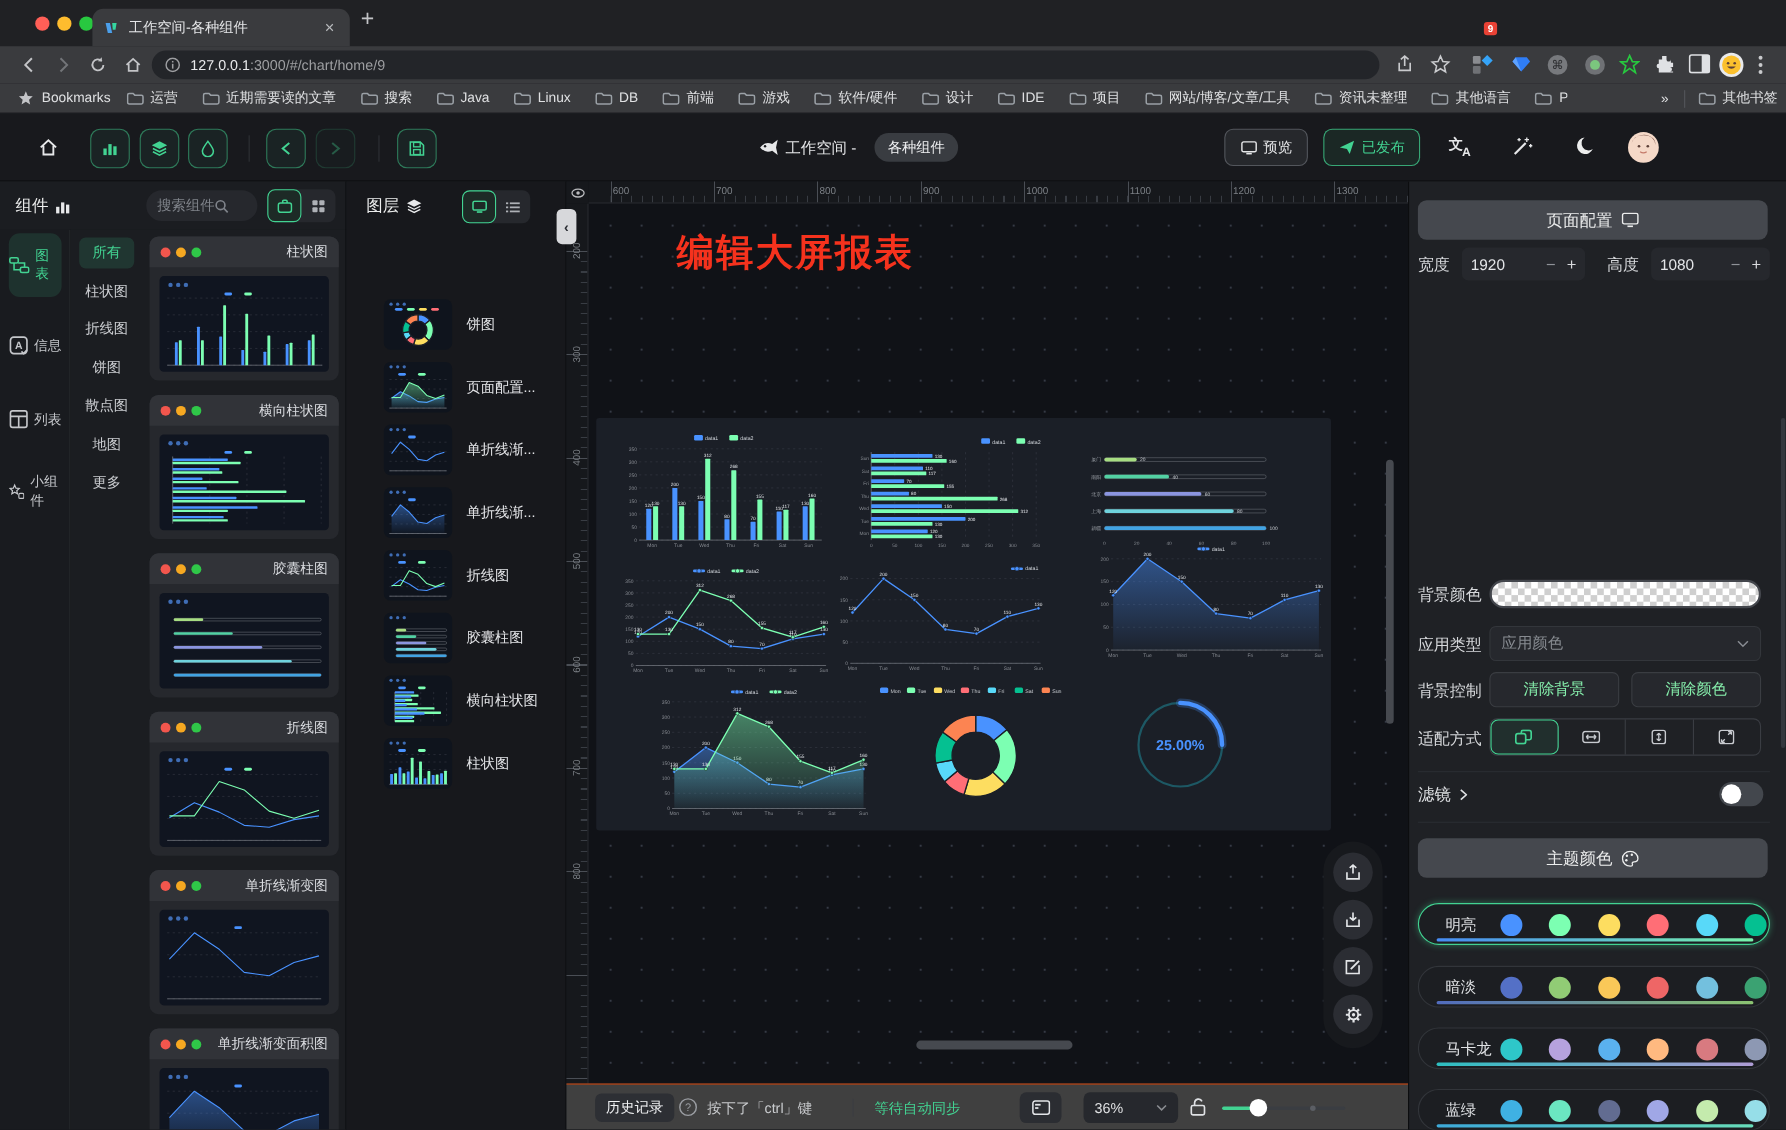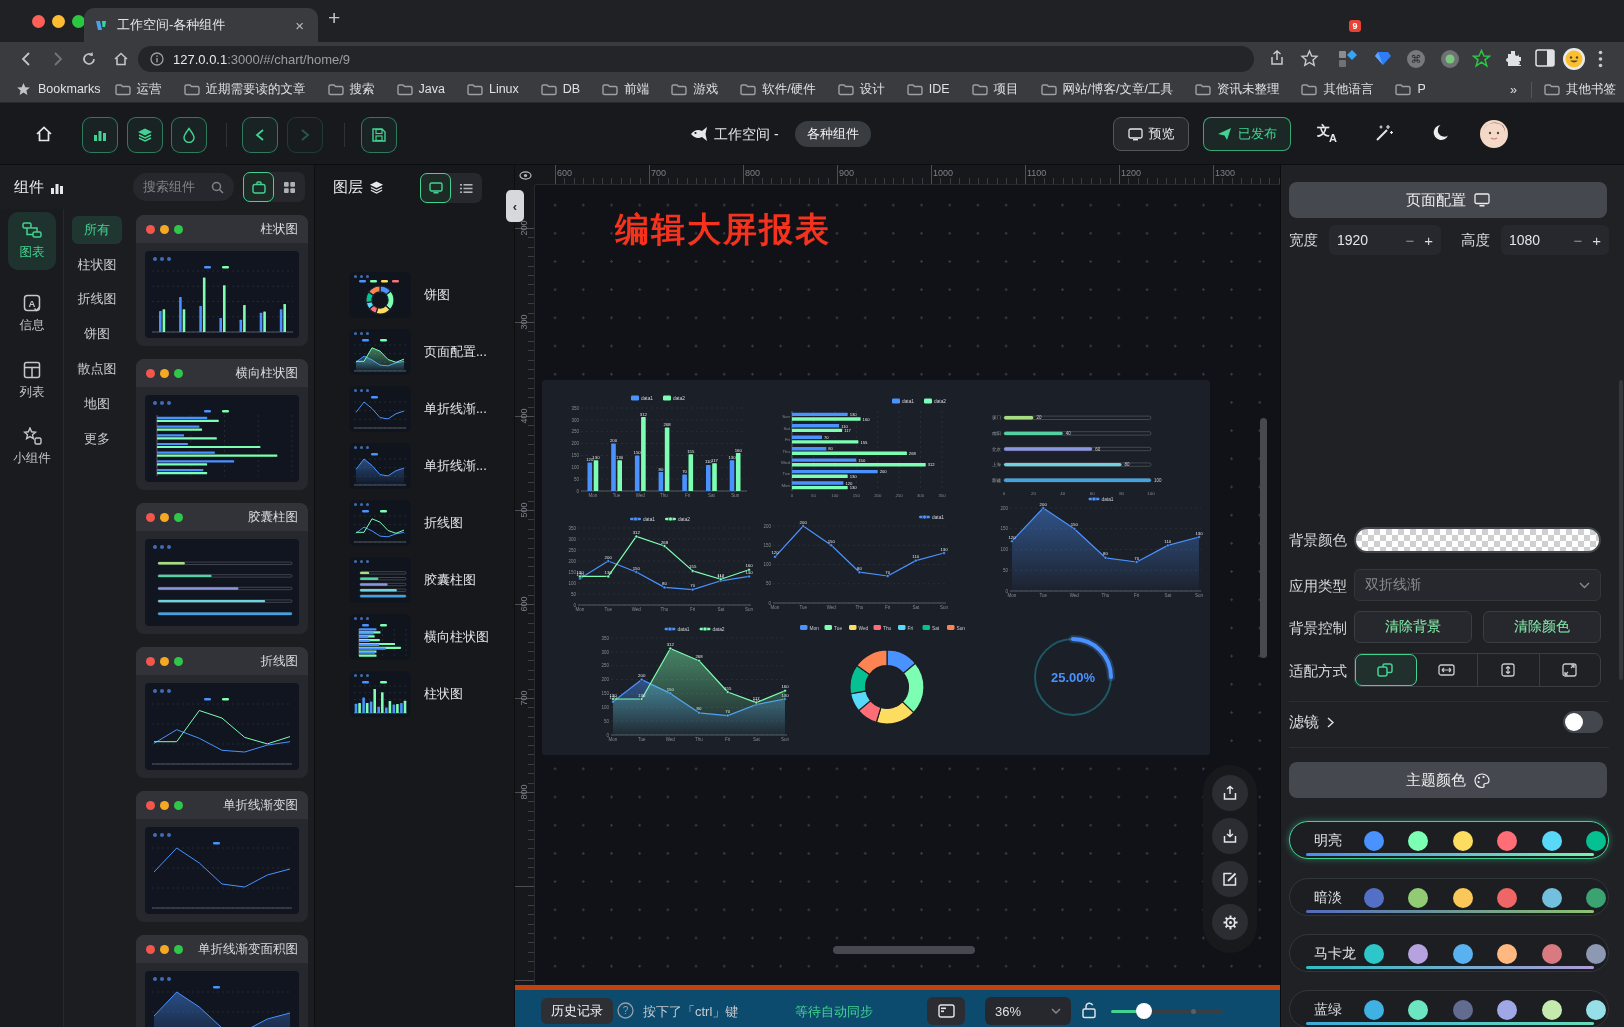--- a/index.html
+++ b/index.html
@@ -29,27 +29,27 @@
 #apptoolbar{position:absolute;left:0;top:103px;width:1624px;height:62px;background:#18191d;border-bottom:1px solid #0d0e10}
 .tbtn{position:absolute;top:117px;width:36px;height:36px;border:1px solid rgba(66,211,146,.5);border-radius:9px;background:rgba(66,211,146,.06);display:flex;align-items:center;justify-content:center}
 .tsep{position:absolute;top:123px;width:1px;height:24px;background:#2e3136}
 #wstitle{position:absolute;left:714px;top:126px;font-size:14px;color:#e3e4e6}
 #wspill{position:absolute;left:795px;top:121px;height:26px;padding:0 12px;background:#393c41;border-radius:13px;font-size:13px;color:#f0f1f3;display:flex;align-items:center}
 #previewbtn{position:absolute;left:1113px;top:117px;width:76px;height:34px;border:1px solid #53565c;background:#26282c;border-radius:8px;display:flex;align-items:center;justify-content:center;gap:6px;font-size:13px;color:#e6e7e9}
 #publishbtn{position:absolute;left:1203px;top:117px;width:88px;height:34px;border:1px solid rgba(66,211,146,.75);background:rgba(66,211,146,.08);border-radius:8px;display:flex;align-items:center;justify-content:center;gap:6px;font-size:13px;color:#42d392}
 
 #leftheader{position:absolute;left:0;top:165px;width:315px;height:44px;background:#1b1d21;border-right:1px solid #0d0e10}
 #pnltitle{position:absolute;left:14px;top:13px;font-size:15px;color:#eceded;display:flex;gap:6px;align-items:center}
-#searchpill{position:absolute;left:133px;top:8px;width:101px;height:28px;background:#26282d;border-radius:14px;display:flex;align-items:center;padding:0 10px;justify-content:space-between}
+#searchpill{position:absolute;left:133px;top:8px;width:101px;height:28px;background:#26282d;border-radius:14px;display:flex;align-items:center;padding:0 10px;justify-content:flex-start}
 #searchpill span{font-size:13px;color:#7f838a}
 .tgroup{position:absolute;display:flex;background:#26282d;border-radius:7px}
 .tcell{width:31px;height:30px;display:flex;align-items:center;justify-content:center}
 .tcell.on{border:1px solid #42d392;border-radius:7px;background:#1d2a26}
 #rail{position:absolute;left:0;top:209px;width:64px;height:818px;background:#191b1f;border-right:1px solid #26282c}
-.railitem{position:absolute;left:8px;width:48px;height:58px;display:flex;flex-direction:column;align-items:center;justify-content:center;gap:5px;border-radius:10px;color:#c5c7cb;font-size:12.5px}
+.railitem{position:absolute;left:8px;width:48px;height:58px;display:flex;flex-direction:row;align-items:center;justify-content:center;gap:5px;border-radius:10px;color:#c5c7cb;font-size:12.5px}
 .railitem.active{background:rgba(66,211,146,.13);color:#42d392}
 #cats{position:absolute;left:64px;top:209px;width:66px;height:818px;background:#1b1d21}
 .catitem{position:absolute;width:66px;text-align:center;font-size:13px;color:#cbcdd1}
 .catpill{position:absolute;left:8px;top:7px;width:50px;height:28px;background:rgba(66,211,146,.14);border-radius:6px;color:#42d392;font-size:13px;display:flex;align-items:center;justify-content:center}
 #cards{position:absolute;left:130px;top:209px;width:185px;height:818px;background:#1b1d21;border-right:1px solid #0d0e10;overflow:hidden}
 .card{position:absolute;left:6px;width:172px;height:131px;border-radius:8px;background:#26282d}
 .cardhead{height:28px;background:#313338;border-radius:8px 8px 0 0;display:flex;align-items:center;padding:0 10px}
 .dot{width:9px;height:9px;border-radius:50%;margin-right:5px}
 .dot.r{background:#f2564d}.dot.y{background:#f6a821}.dot.g{background:#2fc748}
 .cardtitle{flex:1;text-align:right;font-size:12.5px;color:#dadce0}
@@ -73,21 +73,21 @@
 #dots{position:absolute;left:20px;top:20px;width:745px;height:800px;background-image:radial-gradient(circle,#353a45 1.1px,transparent 1.4px);background-size:28.2px 28.2px;background-position:6px 6px}
 #bigtitle{position:absolute;left:100px;top:42px;font-size:34px;font-weight:bold;letter-spacing:2px;color:#f5321d}
 #board{position:absolute;left:27px;top:215px;width:668px;height:375px;background:#1b1f27;border-radius:3px}
 .bchart{position:absolute}
 #fab{position:absolute;left:688px;top:600px;width:54px;height:188px;background:#17191d;border-radius:27px}
 .fabbtn{position:absolute;left:9px;width:36px;height:36px;border-radius:50%;background:#2b2d33;display:flex;align-items:center;justify-content:center}
 #vscroll{position:absolute;left:745px;top:253px;width:7px;height:240px;background:#46494f;border-radius:4px}
 #hscroll{position:absolute;left:318px;top:781px;width:142px;height:8px;background:#46494f;border-radius:4px}
 #ctab{position:absolute;left:506px;top:190px;width:18px;height:32px;background:#d7d8db;border-radius:5px;z-index:5;display:flex;align-items:center;justify-content:center;color:#2a2d33;font-size:13px;font-weight:bold}
 
-#bottombar{position:absolute;left:515px;top:985px;width:765px;height:42px;background:#0c4a6e;border-top:5px solid #c2410c;z-index:4}
+#bottombar{position:absolute;left:515px;top:985px;width:765px;height:42px;background:#404040;border-top:1px solid #c2410c;z-index:4}
 #histpill{position:absolute;left:26px;top:8px;height:26px;padding:0 10px;background:#2d2f34;border-radius:6px;font-size:13px;color:#f0f1f3;display:flex;align-items:center}
 #keyhint{position:absolute;left:128px;top:13px;font-size:13px;color:#c9cbce}
 #bbsep{position:absolute;left:260px;top:13px;width:1px;height:16px;background:#3a3d42}
 #synctxt{position:absolute;left:280px;top:13px;font-size:13px;color:#42d392}
 #panelbtn{position:absolute;left:412px;top:7px;width:38px;height:28px;background:#2b2d32;border-radius:6px;display:flex;align-items:center;justify-content:center}
 #zoomsel{position:absolute;left:470px;top:7px;width:86px;height:28px;background:#26282d;border-radius:6px;display:flex;align-items:center;justify-content:space-between;padding:0 10px}
 #zoomsel span{font-size:13px;color:#dfe0e2}
 #slider{position:absolute;left:596px;top:20px;width:112px;height:3px;background:#3a3d42;border-radius:2px}
 #sliderfill{position:absolute;left:0;top:0;width:32px;height:3px;background:#42d392;border-radius:2px}
 #sliderknob{position:absolute;left:25px;top:-7px;width:16px;height:16px;border-radius:50%;background:#fff}
@@ -1527,21 +1527,21 @@
     <span class="rlabel" style="left:180px;top:66px">高度</span>
     <div class="stepper" style="left:220px;width:108px">
         <span class="val">1080</span>
         <span class="mm">−</span>
         <span class="pp">+</span>
       </div>
     <span class="rlabel" style="left:8px;top:366px">背景颜色</span>
     <div id="bgswatch"></div>
     <span class="rlabel" style="left:8px;top:412px">应用类型</span>
     <div class="rselect">
-        <span>双折线渐</span>
+        <span>应用颜色</span>
         <svg width="11" height="7" viewBox="0 0 11 7">
           <path d="M1 1 L5.5 5.5 L10 1" stroke="#878b91" stroke-width="1.4" fill="none"></path>
         </svg>
       </div>
     <span class="rlabel" style="left:8px;top:454px">背景控制</span>
     <div class="clearbtn" style="left:73px">清除背景</div>
     <div class="clearbtn" style="left:202px">清除颜色</div>
     <span class="rlabel" style="left:8px;top:497px">适配方式</span>
     <div id="seg">
       <div class="segcell on">

